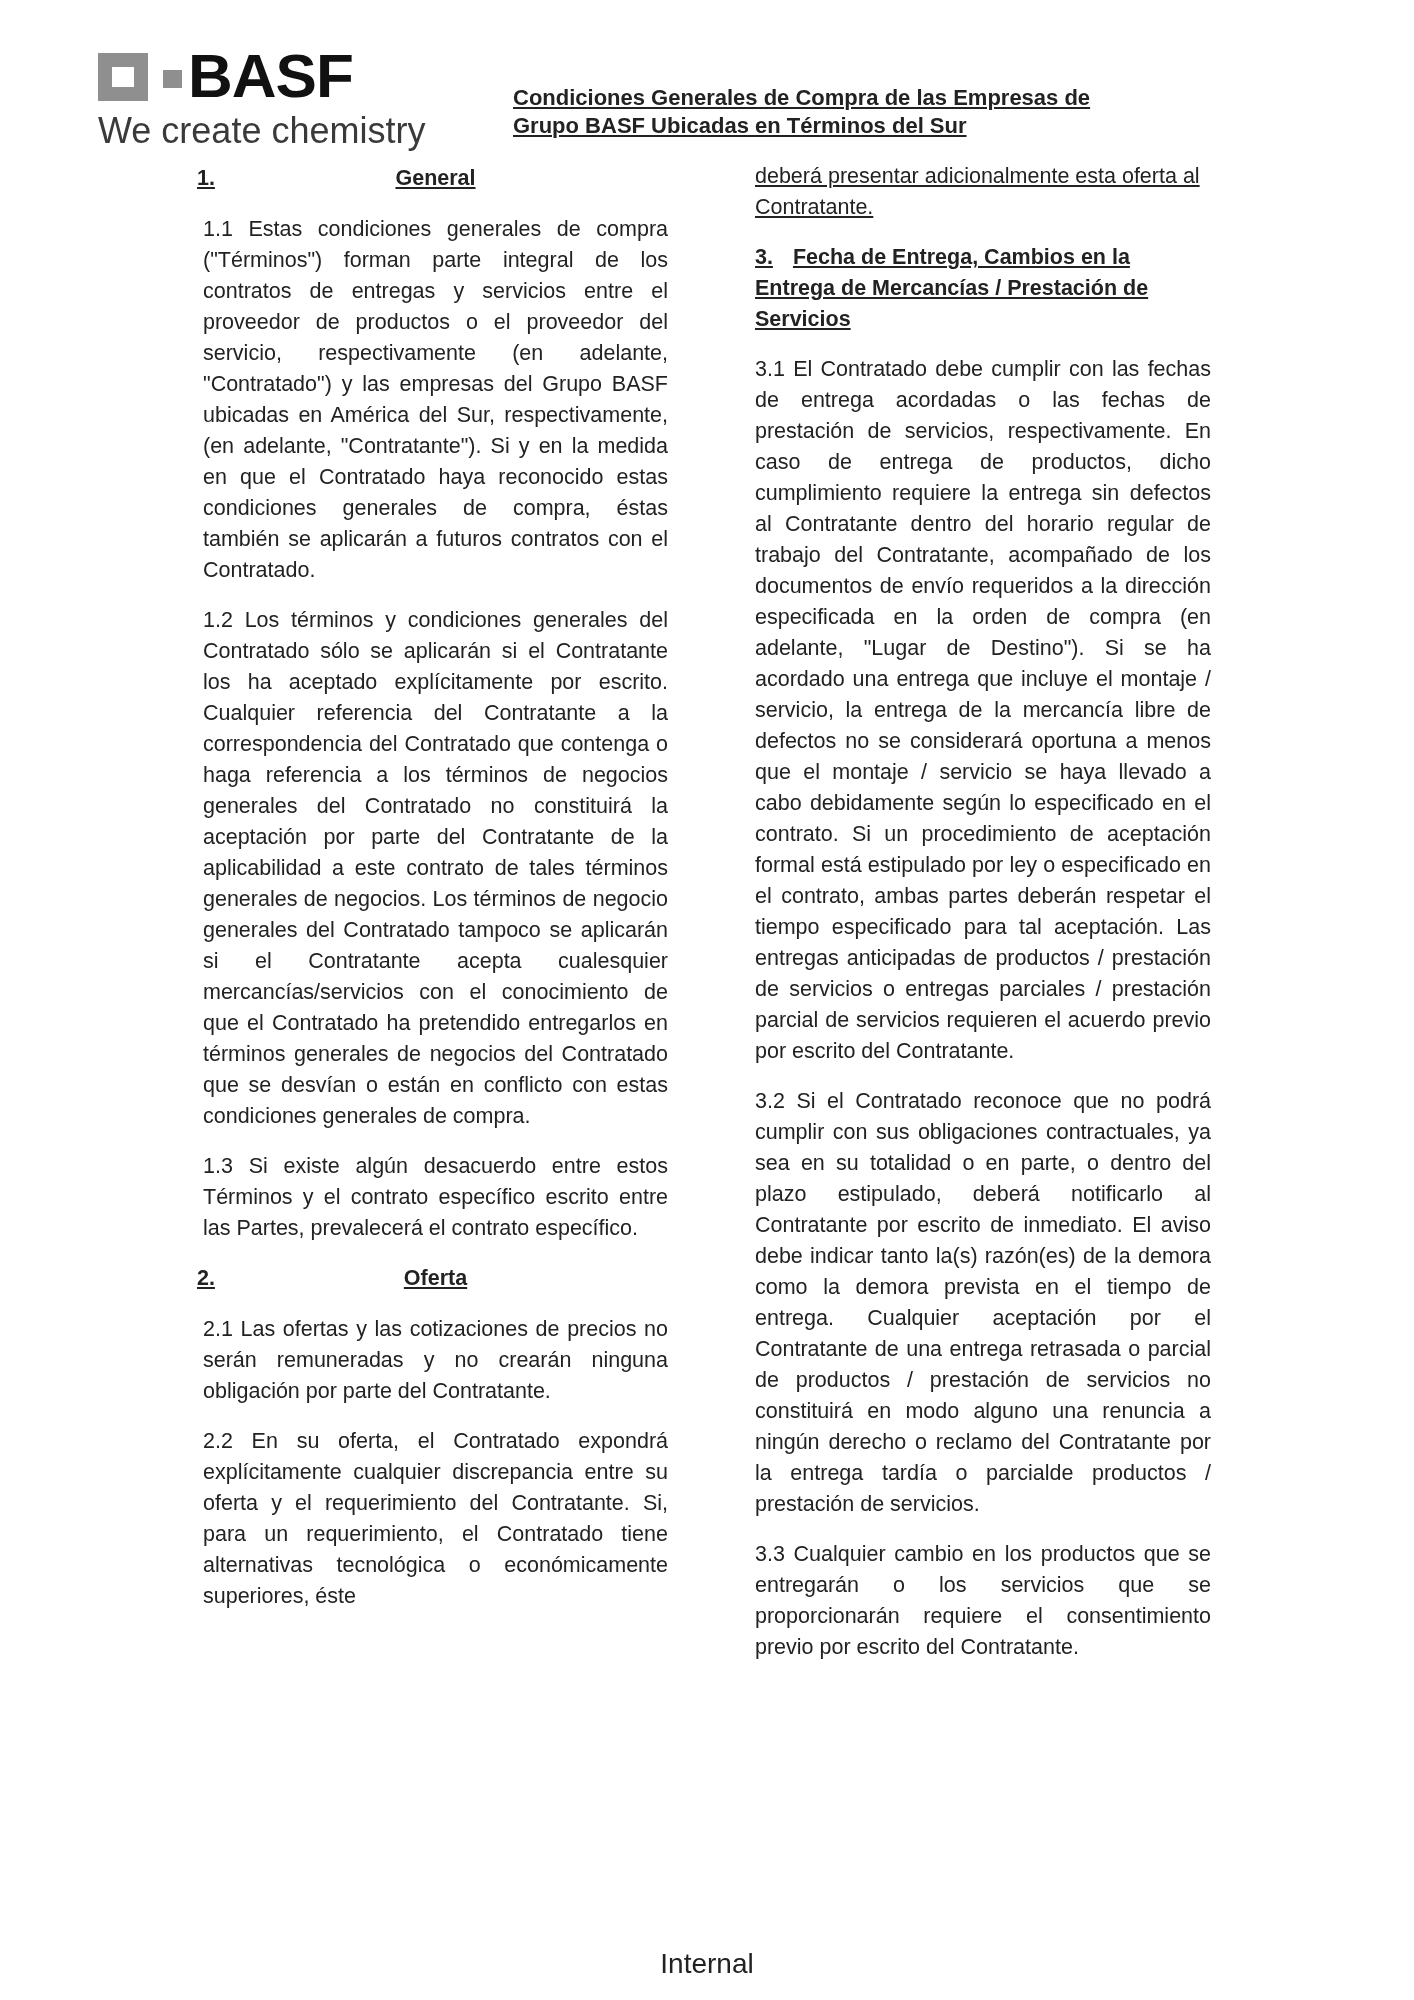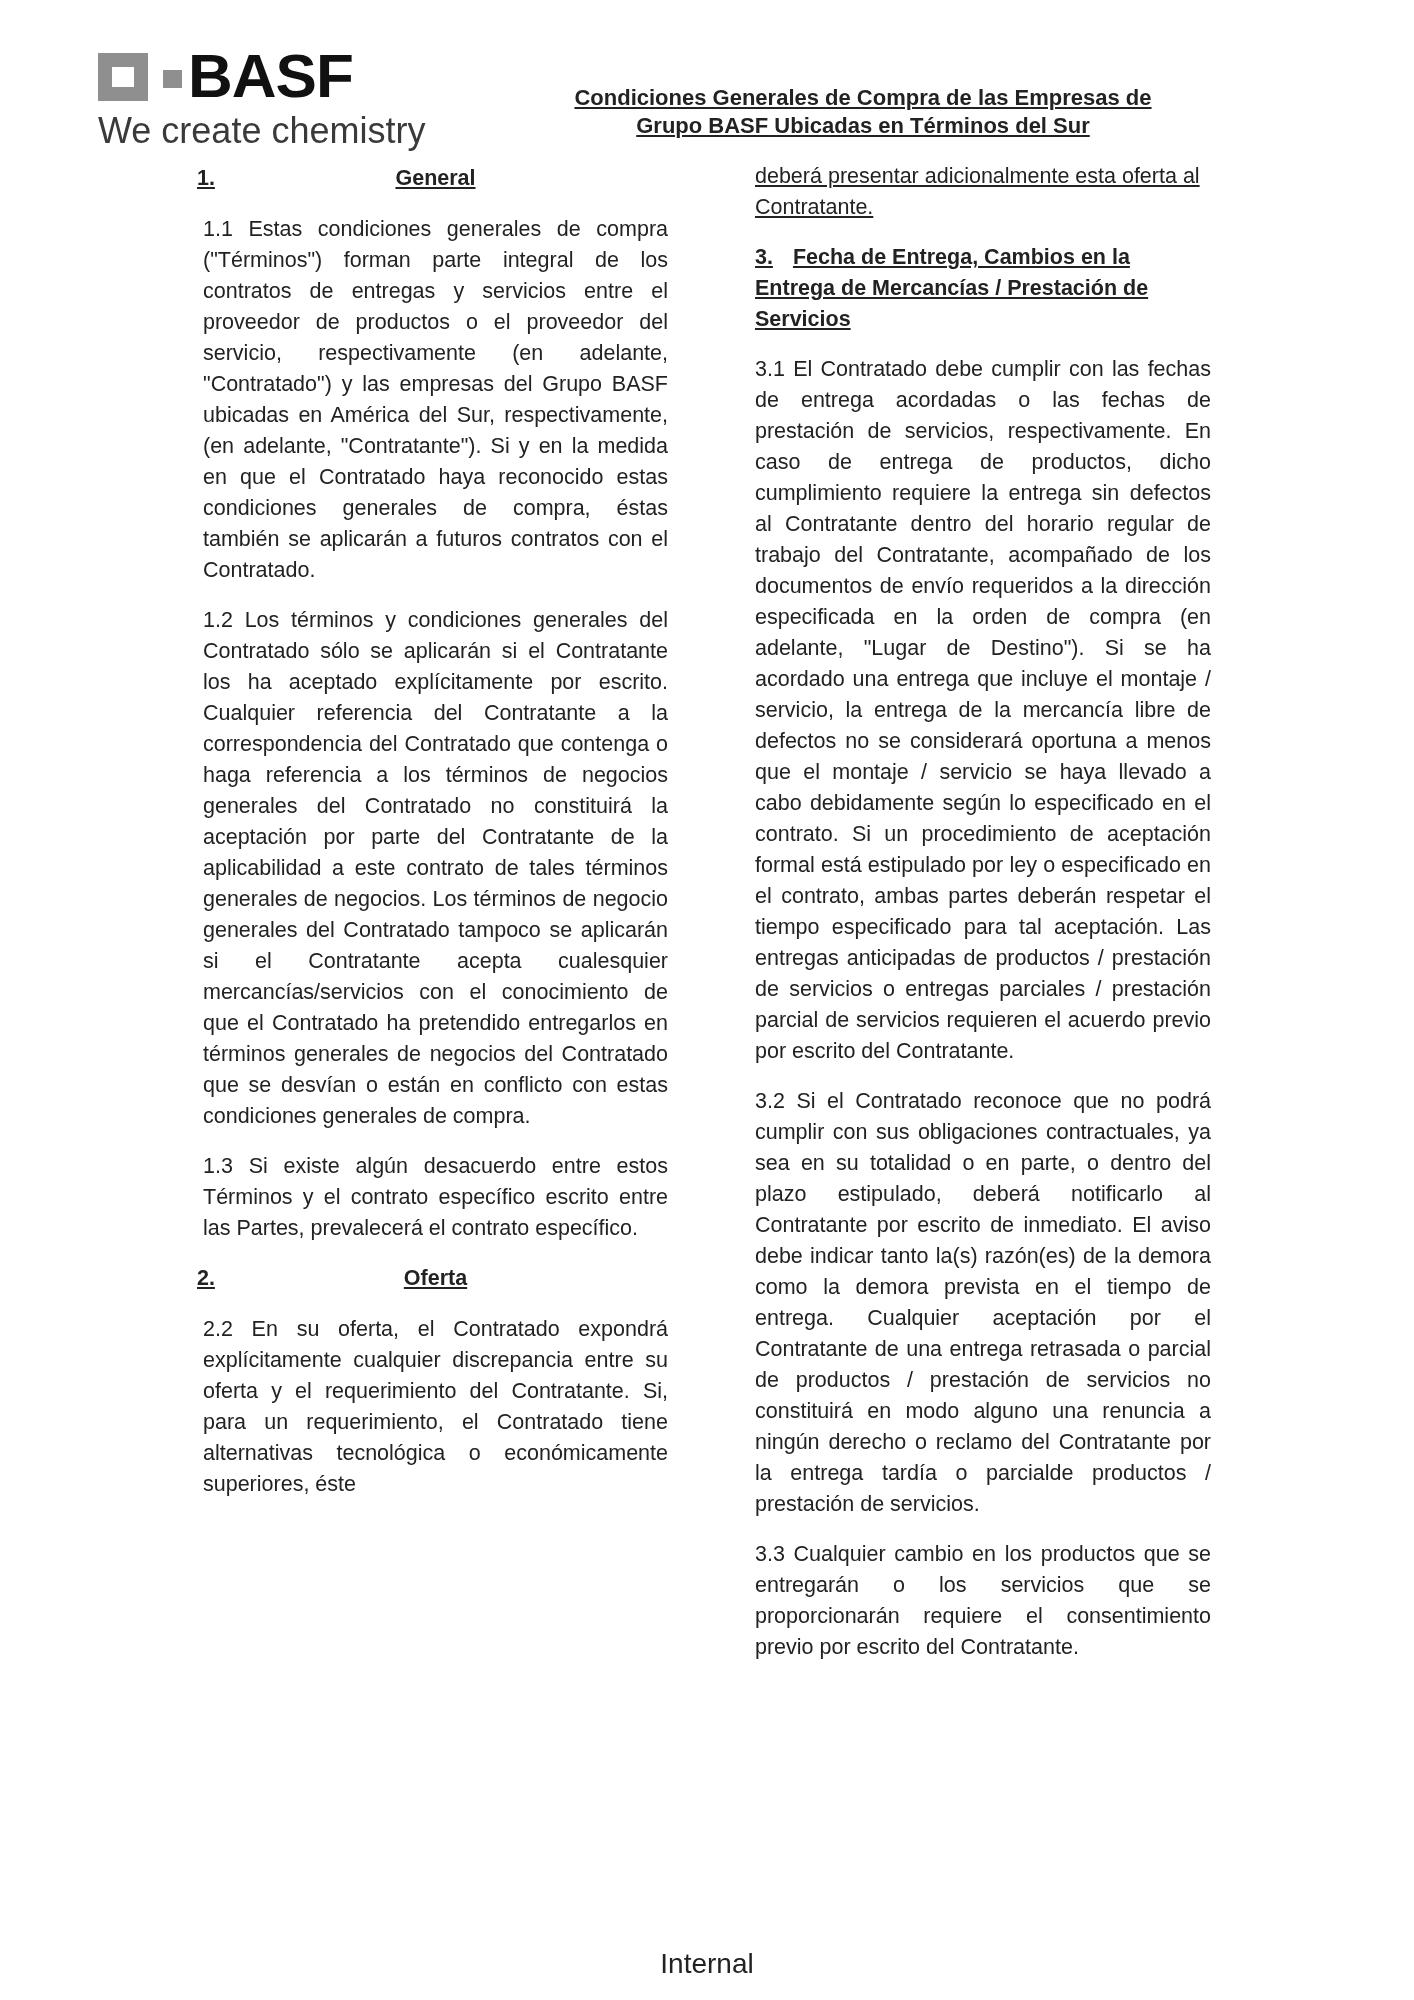--- a/index.html
+++ b/index.html
@@ -4,21 +4,21 @@
 <style>
   html, body { margin:0; padding:0; background:#ffffff; }
   body { width:1414px; height:2000px; position:relative; overflow:hidden;
          font-family:"Liberation Sans", sans-serif; color:#222; }
   .logo { position:absolute; left:98px; top:53px; width:280px; height:95px; }
   .logo .sq-big { position:absolute; left:0; top:0; width:50px; height:48px; background:#8f8f8f; }
   .logo .sq-big::after { content:""; position:absolute; left:14px; top:14px; width:22px; height:20px; background:#fff; }
   .logo .sq-small { position:absolute; left:65px; top:17px; width:19px; height:18px; background:#8f8f8f; }
   .logo .wordmark { position:absolute; left:90px; top:-10px; font-size:62px; font-weight:bold; color:#111; letter-spacing:-1px; line-height:66px; }
   .logo .tagline { position:absolute; left:0; top:63px; font-size:36px; color:#3a3a3a; white-space:nowrap; line-height:30px; }
-  .doc-title { position:absolute; right:201px; top:84px; width:700px; text-align:center;
+  .doc-title { position:absolute; right:201px; top:84px; width:700px; text-align:left;
                font-size:22px; font-weight:bold; line-height:28px; color:#222; }
   .doc-title span { text-decoration:underline; text-decoration-thickness:2px; text-underline-offset:2px; }
   .col { position:absolute; font-size:21.5px; line-height:31px; text-align:justify; }
   .col-left { left:203px; top:161px; width:465px; }
   .col-right { left:755px; top:161px; width:456px; }
   .col p { margin:0 0 19px 0; }
   .sec-head { position:relative; height:31px; margin:2px 0 20px 0; font-weight:bold; }
   .sec-head .num { position:absolute; left:-6px; top:0; text-decoration:underline; }
   .sec-head .ttl { position:absolute; left:0; right:0; text-align:center; text-decoration:underline; }
   .sec-head-right { font-weight:bold; margin:6px 0 19px 0; text-align:left; }
@@ -47,20 +47,21 @@
     <span class="ttl">General</span>
   </div>
   <p>1.1 Estas condiciones generales de compra ("Términos") forman parte integral de los contratos de entregas y servicios entre el proveedor de productos o el proveedor del servicio, respectivamente (en adelante, "Contratado") y las empresas del Grupo BASF ubicadas en América del Sur, respectivamente, (en adelante, "Contratante"). Si y en la medida en que el Contratado haya reconocido estas condiciones generales de compra, éstas también se aplicarán a futuros contratos con el Contratado.</p>
   <p>1.2 Los términos y condiciones generales del Contratado sólo se aplicarán si el Contratante los ha aceptado explícitamente por escrito. Cualquier referencia del Contratante a la correspondencia del Contratado que contenga o haga referencia a los términos de negocios generales del Contratado no constituirá la aceptación por parte del Contratante de la aplicabilidad a este contrato de tales términos generales de negocios. Los términos de negocio generales del Contratado tampoco se aplicarán si el Contratante acepta cualesquier mercancías/servicios con el conocimiento de que el Contratado ha pretendido entregarlos en términos generales de negocios del Contratado que se desvían o están en conflicto con estas condiciones generales de compra.</p>
   <p>1.3 Si existe algún desacuerdo entre estos Términos y el contrato específico escrito entre las Partes, prevalecerá el contrato específico.</p>
 
   <div class="sec-head">
     <span class="num">2.</span>
     <span class="ttl">Oferta</span>
   </div>
+  <p>2.1 Las ofertas y las cotizaciones de precios no serán remuneradas y no crearán ninguna obligación por parte del Contratante.</p>
   <p style="text-align-last:left;">2.2 En su oferta, el Contratado expondrá explícitamente cualquier discrepancia entre su oferta y el requerimiento del Contratante. Si, para un requerimiento, el Contratado tiene alternativas tecnológica o económicamente superiores, éste</p>
 </div>
 
 <div class="col col-right">
   <p style="text-align:left;text-decoration:underline;">deberá presentar adicionalmente esta oferta al Contratante.</p>
   <div class="sec-head-right">
     <span class="num">3.</span><span class="ttl">Fecha de Entrega, Cambios en la Entrega de Mercancías / Prestación de Servicios</span>
   </div>
   <p>3.1 El Contratado debe cumplir con las fechas de entrega acordadas o las fechas de prestación de servicios, respectivamente. En caso de entrega de productos, dicho cumplimiento requiere la entrega sin defectos al Contratante dentro del horario regular de trabajo del Contratante, acompañado de los documentos de envío requeridos a la dirección especificada en la orden de compra (en adelante, "Lugar de Destino"). Si se ha acordado una entrega que incluye el montaje / servicio, la entrega de la mercancía libre de defectos no se considerará oportuna a menos que el montaje / servicio se haya llevado a cabo debidamente según lo especificado en el contrato. Si un procedimiento de aceptación formal está estipulado por ley o especificado en el contrato, ambas partes deberán respetar el tiempo especificado para tal aceptación. Las entregas anticipadas de productos / prestación de servicios o entregas parciales / prestación parcial de servicios requieren el acuerdo previo por escrito del Contratante.</p>
   <p>3.2 Si el Contratado reconoce que no podrá cumplir con sus obligaciones contractuales, ya sea en su totalidad o en parte, o dentro del plazo estipulado, deberá notificarlo al Contratante por escrito de inmediato. El aviso debe indicar tanto la(s) razón(es) de la demora como la demora prevista en el tiempo de entrega. Cualquier aceptación por el Contratante de una entrega retrasada o parcial de productos / prestación de servicios no constituirá en modo alguno una renuncia a ningún derecho o reclamo del Contratante por la entrega tardía o parcialde productos / prestación de servicios.</p>

